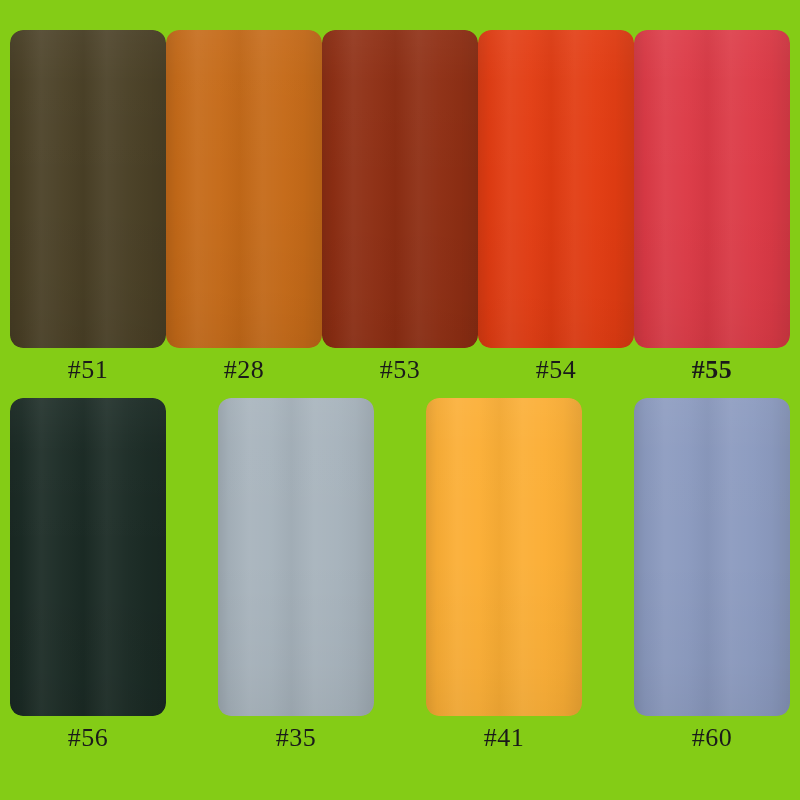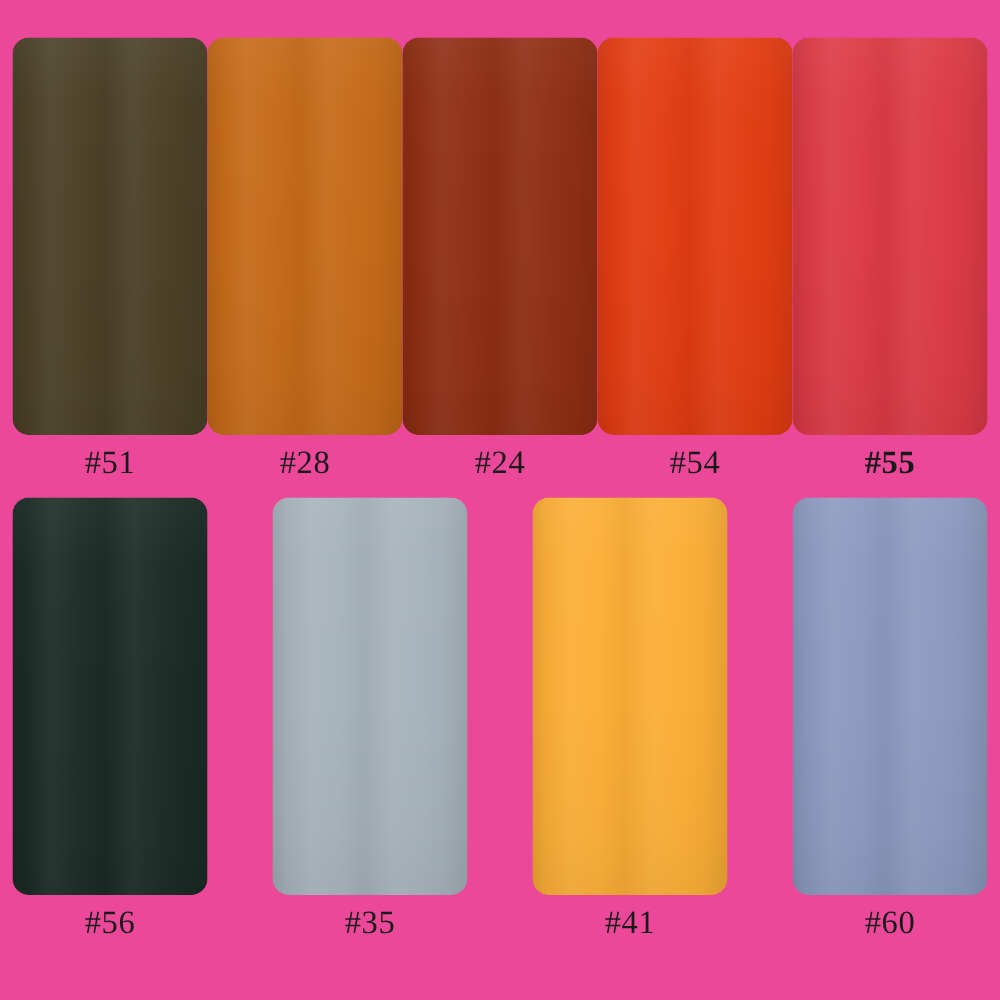--- a/index.html
+++ b/index.html
@@ -101,21 +101,21 @@
     line-height: 40px;
     letter-spacing: 0.5px;
     color: #1a1a1a;
     white-space: nowrap;
     user-select: none;
   }
 </style>
 </head>
 <body>
 
-<div id="swatch-chart" style="background: #ec4899;">
+<div id="swatch-chart" style="background: #84cc16;">
 
   <div class="swatch-row row-top">
 
     <div class="swatch-cell">
       <div class="swatch-chip">
         <div class="chip-base" style="background-color: rgb(74, 64, 38);"></div>
         <div class="chip-sheen"></div>
         <div class="chip-sheen-v"></div>
       </div>
       <div class="swatch-label" style="color: rgb(26, 26, 26);">#51</div>
@@ -129,21 +129,21 @@
       </div>
       <div class="swatch-label" style="color: rgb(26, 26, 26);">#28</div>
     </div>
 
     <div class="swatch-cell">
       <div class="swatch-chip">
         <div class="chip-base" style="background-color: rgb(142, 46, 19);"></div>
         <div class="chip-sheen"></div>
         <div class="chip-sheen-v"></div>
       </div>
-      <div class="swatch-label" style="color: rgb(26, 26, 26);">#24</div>
+      <div class="swatch-label" style="color: rgb(26, 26, 26);">#53</div>
     </div>
 
     <div class="swatch-cell">
       <div class="swatch-chip">
         <div class="chip-base" style="background-color: rgb(226, 60, 18);"></div>
         <div class="chip-sheen"></div>
         <div class="chip-sheen-v"></div>
       </div>
       <div class="swatch-label" style="color: rgb(26, 26, 26);">#54</div>
     </div>

